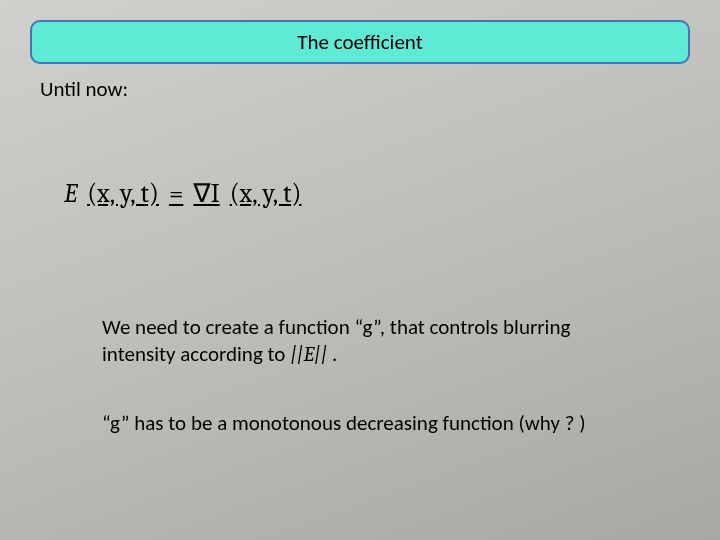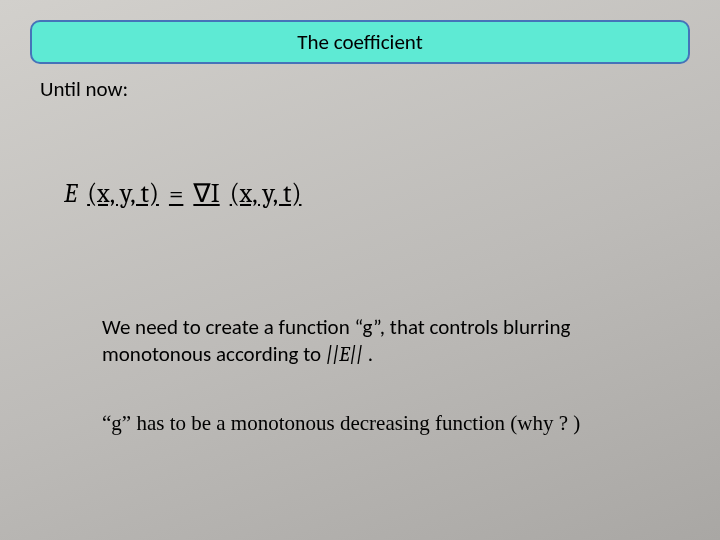--- a/index.html
+++ b/index.html
@@ -54,21 +54,21 @@
   .equation .upright { font-style: normal; text-decoration: underline; }
   .body-text {
     position: absolute;
     left: 54px;
     right: 40px;
     font-size: 21px;
     line-height: 1.3;
     margin-left: 48px;
   }
   .need { top: 314px; }
-  .mono { top: 410px; font-family: Liberation Serif, serif; }
+  .mono { top: 410px; }
   .norm {
     font-family: Cambria, "Cambria Math", Georgia, serif;
     font-style: italic;
   }
 </style>
 </head>
 <body>
 
 <div class="title-box">
   <span class="title-text">The coefficient</span>
@@ -82,17 +82,17 @@
   <span>E</span>
   <span class="upright">(x, y, t)</span>
   <span class="upright">=</span>
   <span class="upright">∇I</span>
   <span class="upright">(x, y, t)</span>
 </div>
 
 <div class="body-text need">
   <div>We need to create a function “g”, that controls blurring</div>
   <div>
-    <span>monotonous according to </span><span class="norm">||E||</span><span> .</span>
+    <span>intensity according to </span><span class="norm">||E||</span><span> .</span>
   </div>
 </div>
 
 <div class="body-text mono">“g” has to be a monotonous decreasing function (why ? )</div>
 
 </body></html>

